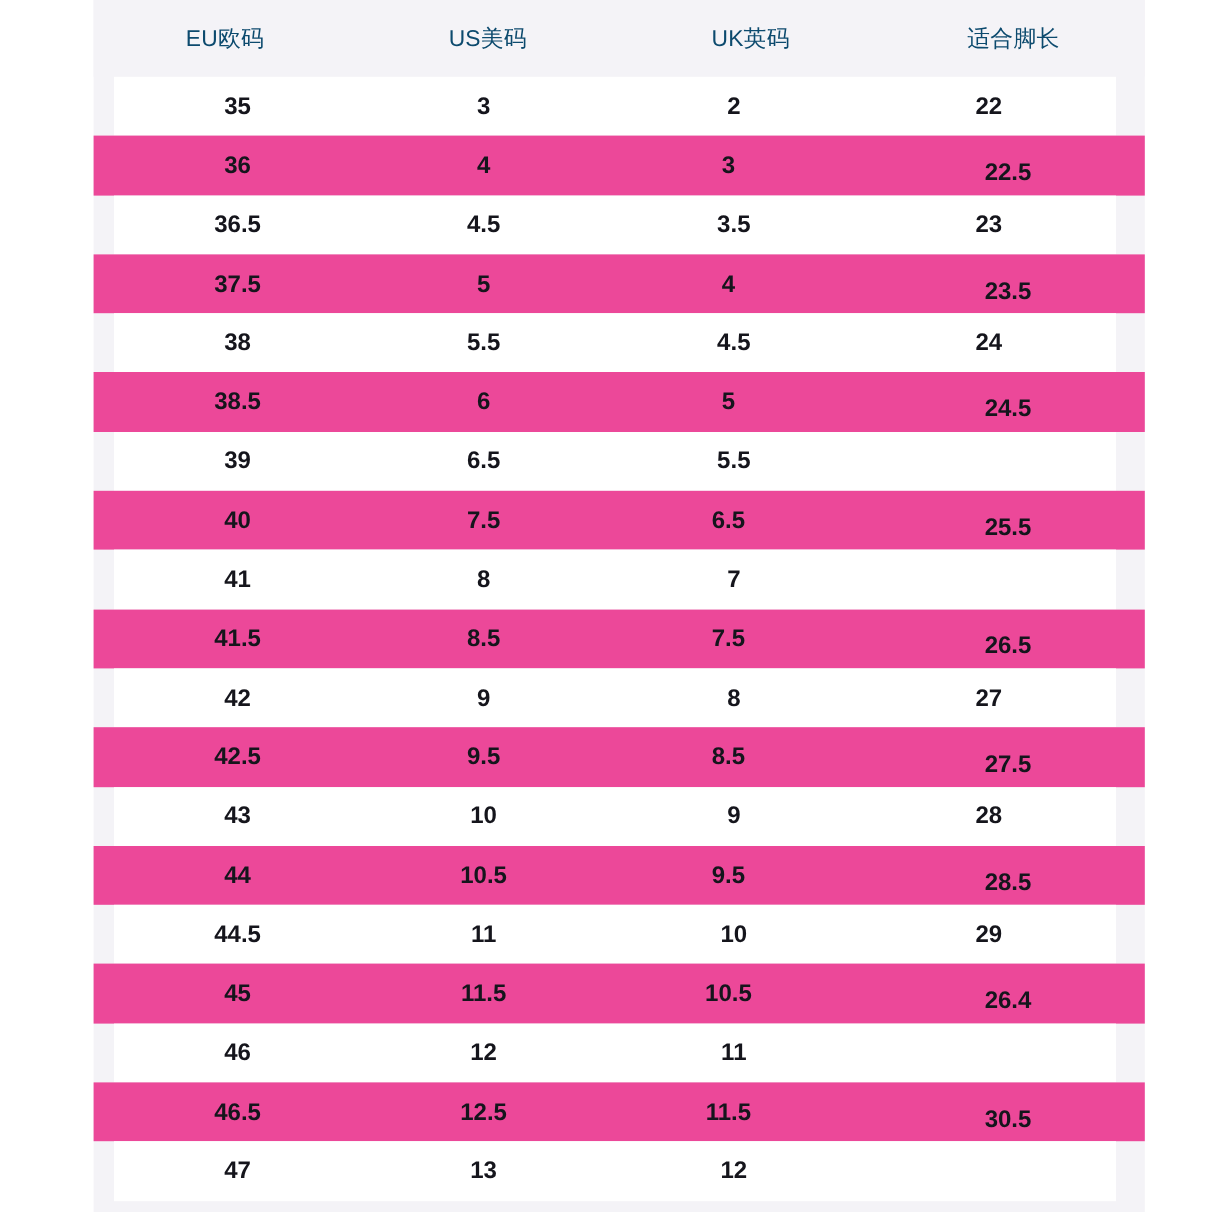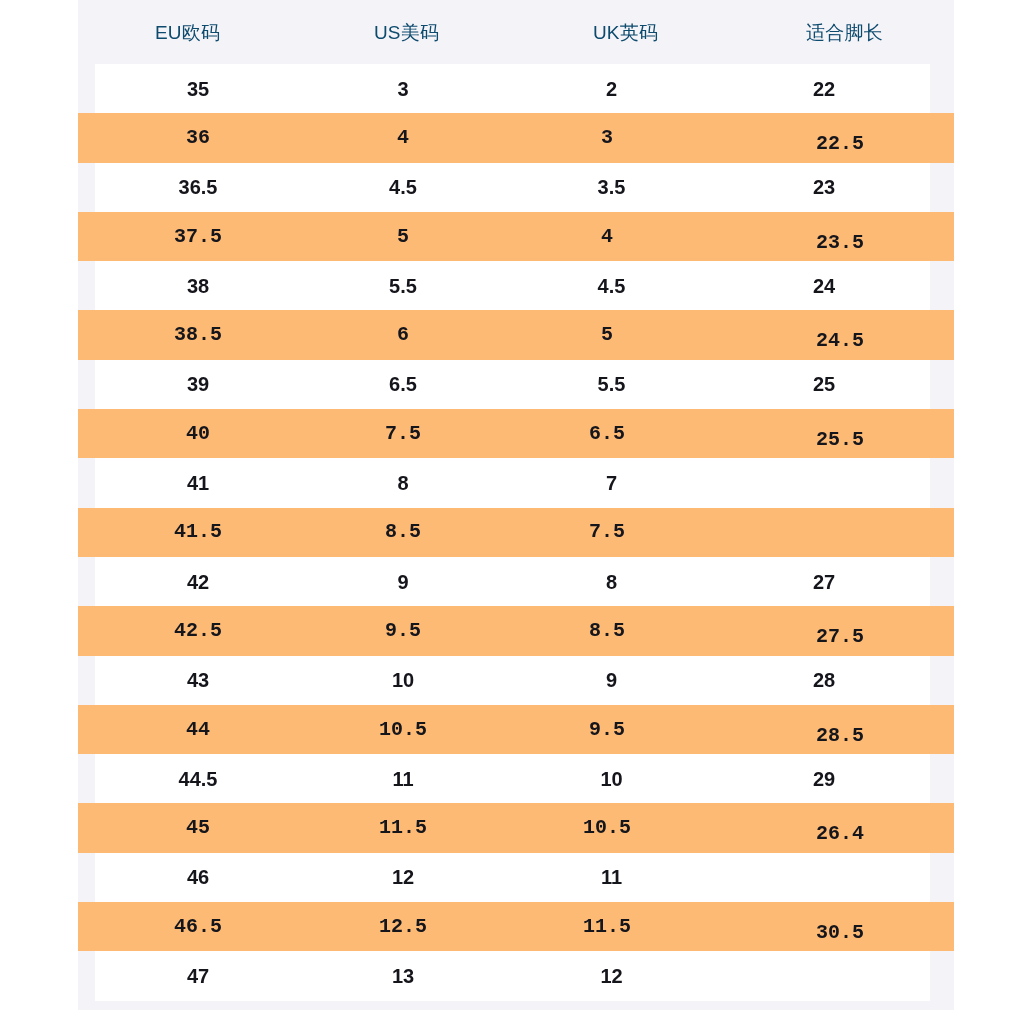--- a/index.html
+++ b/index.html
@@ -63,24 +63,23 @@
     height: 49.3px;
     box-sizing: border-box;
   }
   
   .table-row.row-white {
     background: #ffffff;
     width: 835px;
     margin-left: 17px;
   }
   .table-row.row-tint {
-    background: #fdba74;
+    background: #ec4899;
     width: 876px;
     margin-left: 0px;
-    font-family: Liberation Mono, monospace;
   }
 
   .table-row .cell {
     text-align: center;
     font-size: 20px;
     font-weight: bold;
     color: #15151c;
     line-height: 1;
     white-space: nowrap;
   }
@@ -143,37 +142,37 @@
         <div class="table-row row-tint">
           <div class="cell">38.5</div>
           <div class="cell">6</div>
           <div class="cell">5</div>
           <div class="cell">24.5</div>
         </div>
         <div class="table-row row-white">
           <div class="cell">39</div>
           <div class="cell">6.5</div>
           <div class="cell">5.5</div>
-          <div class="cell">25</div>
         </div>
         <div class="table-row row-tint">
           <div class="cell">40</div>
           <div class="cell">7.5</div>
           <div class="cell">6.5</div>
           <div class="cell">25.5</div>
         </div>
         <div class="table-row row-white">
           <div class="cell">41</div>
           <div class="cell">8</div>
           <div class="cell">7</div>
         </div>
         <div class="table-row row-tint">
           <div class="cell">41.5</div>
           <div class="cell">8.5</div>
           <div class="cell">7.5</div>
+          <div class="cell">26.5</div>
         </div>
         <div class="table-row row-white">
           <div class="cell">42</div>
           <div class="cell">9</div>
           <div class="cell">8</div>
           <div class="cell">27</div>
         </div>
         <div class="table-row row-tint">
           <div class="cell">42.5</div>
           <div class="cell">9.5</div>

